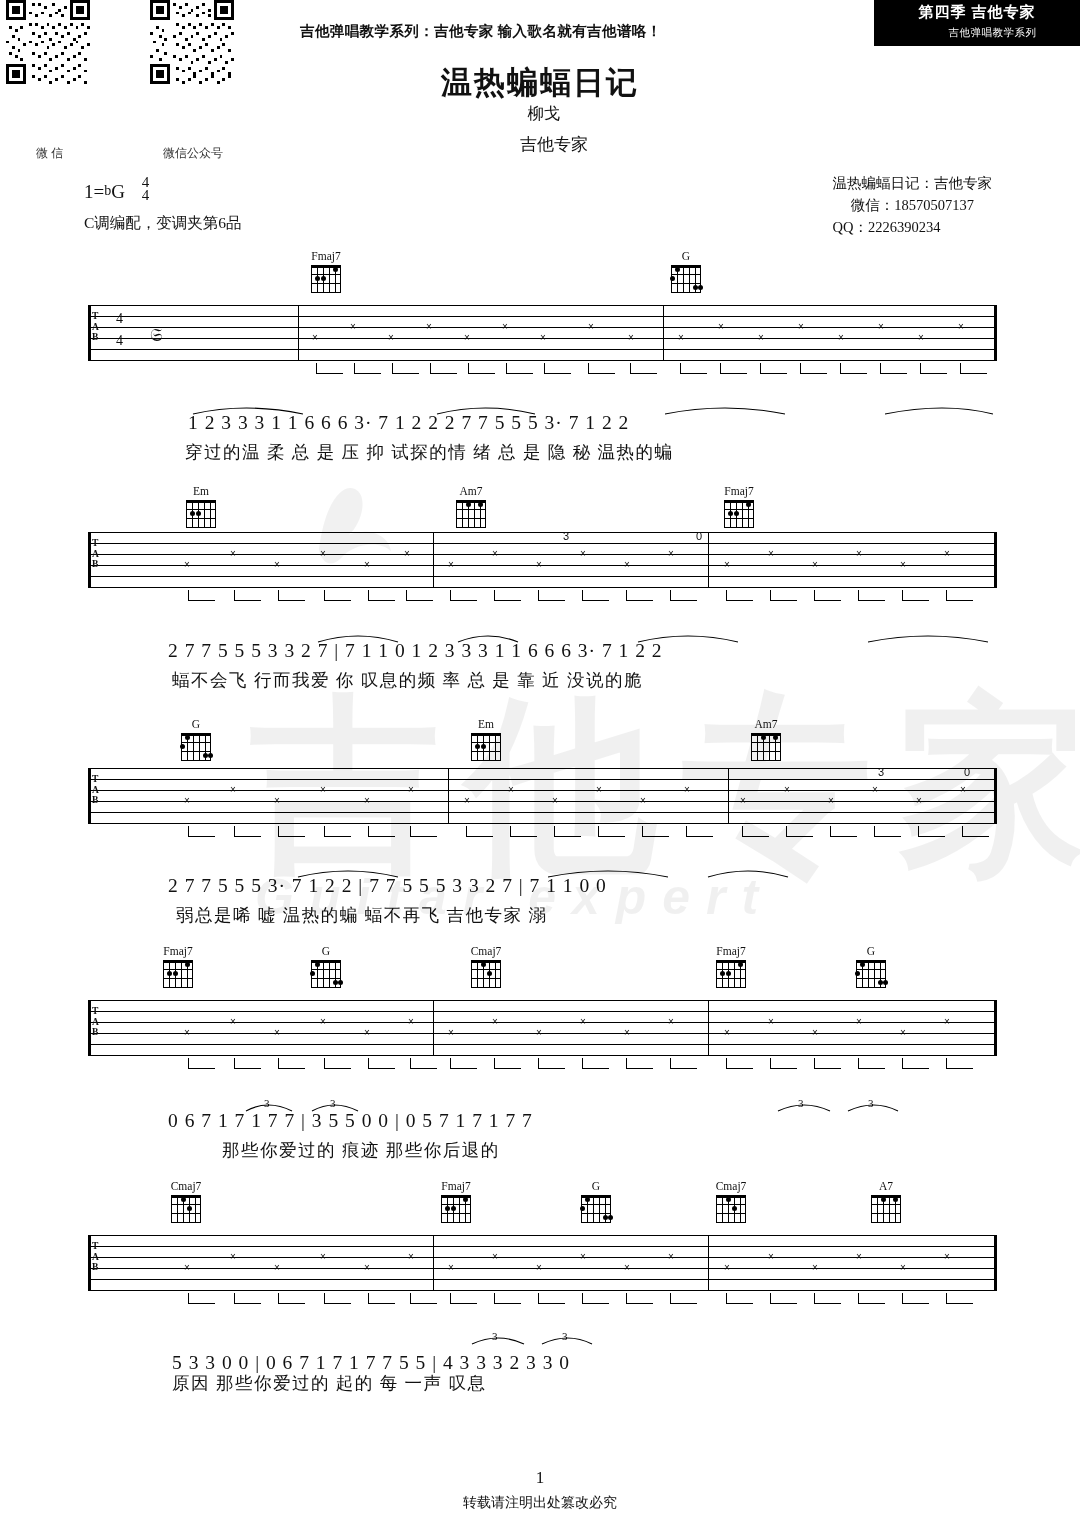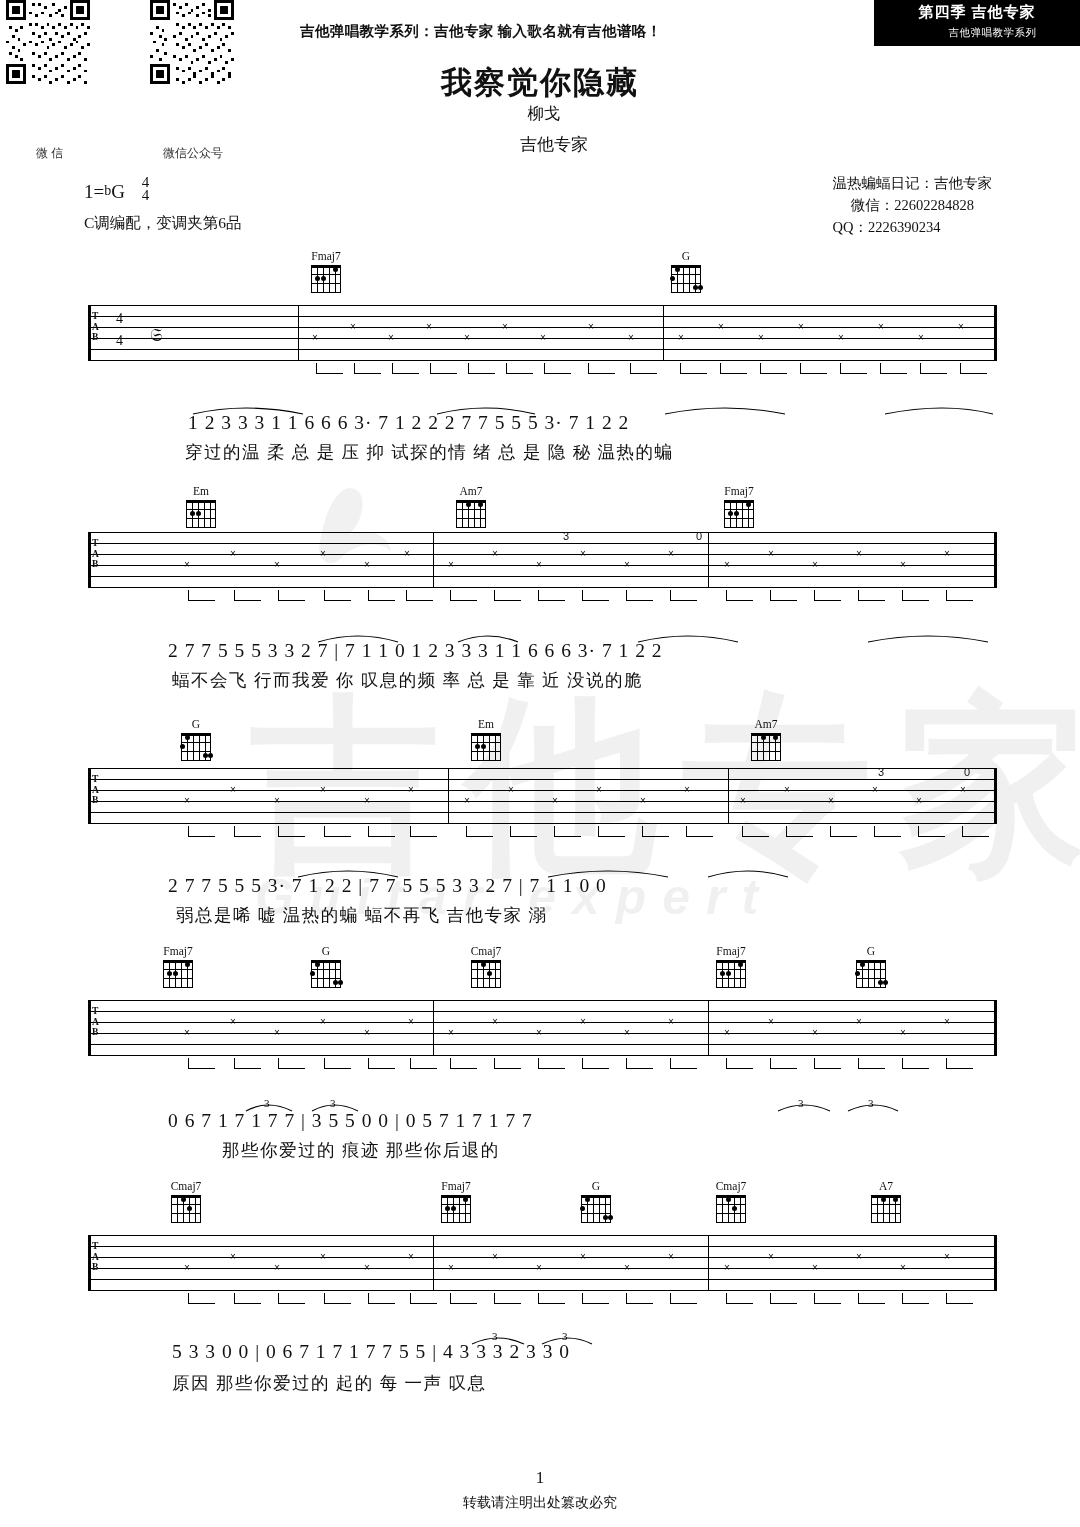--- a/index.html
+++ b/index.html
@@ -320,27 +320,27 @@
 <div class="qr-caption" style="left:36px; top:145px;">微 信</div>
 <div class="qr-caption" style="left:163px; top:145px;">微信公众号</div>
 
 <div class="top-banner">吉他弹唱教学系列：吉他专家   输入歌名就有吉他谱咯！</div>
 
 <div class="corner-box">
   <div class="corner-l1">第四季  吉他专家</div>
   <div class="corner-l2">吉他弹唱教学系列</div>
 </div>
 
-<div class="song-title">我察觉你隐藏</div>
+<div class="song-title">温热蝙蝠日记</div>
 <div class="song-author"><span>柳戈</span></div>
 <div class="song-episode"><span>吉他专家</span></div>
 
 <div class="contact">
   <div>温热蝙蝠日记：吉他专家</div>
-  <div style="text-align:center">微信：22602284828</div>
+  <div style="text-align:center">微信：18570507137</div>
   <div>QQ：2226390234</div>
 </div>
 
 <div class="keyinfo">
   <div class="line1">
     <span>1=</span><span class="flat">b</span><span>G</span>
     <span class="ts"><span>4</span><br><span>4</span></span>
   </div>
   <div class="line2">C调编配，变调夹第6品</div>
 </div>
@@ -1005,21 +1005,21 @@
     <div class="strum bot" style="left:538px; top:58px; width:26px; height:10px;"></div>
     <div class="strum bot" style="left:582px; top:58px; width:26px; height:10px;"></div>
     <div class="strum bot" style="left:638px; top:58px; width:26px; height:10px;"></div>
     <div class="strum bot" style="left:682px; top:58px; width:26px; height:10px;"></div>
     <div class="strum bot" style="left:726px; top:58px; width:26px; height:10px;"></div>
     <div class="strum bot" style="left:770px; top:58px; width:26px; height:10px;"></div>
     <div class="strum bot" style="left:814px; top:58px; width:26px; height:10px;"></div>
     <div class="strum bot" style="left:858px; top:58px; width:26px; height:10px;"></div>
   </div>
 
-  <div class="numline" style="left:172px; top:161px;">5 3 3    0    0   | 0  6 7 1 7 1 7 7 5 5 | 4 3 3 3 2 3 3  0</div>
+  <div class="numline" style="left:172px; top:172px;">5 3 3    0    0   | 0  6 7 1 7 1 7 7 5 5 | 4 3 3 3 2 3 3  0</div>
   <div class="lyricline" style="left:172px; top:191px;">原因                   那些你爱过的 起的 每 一声 叹息</div>
   <svg class="phrasearc" style="left:172px; top:148px;" width="830" height="18">
     <path d="M300 16 Q326 4 352 16" fill="none" stroke="#000" stroke-width="1.1"></path>
     <path d="M370 16 Q396 4 420 16" fill="none" stroke="#000" stroke-width="1.1"></path>
     <text x="320" y="12" font-size="11" font-family="Liberation Serif, serif">3</text>
     <text x="390" y="12" font-size="11" font-family="Liberation Serif, serif">3</text>
   </svg>
 </div>
 
 <div class="footer-num">1</div>

